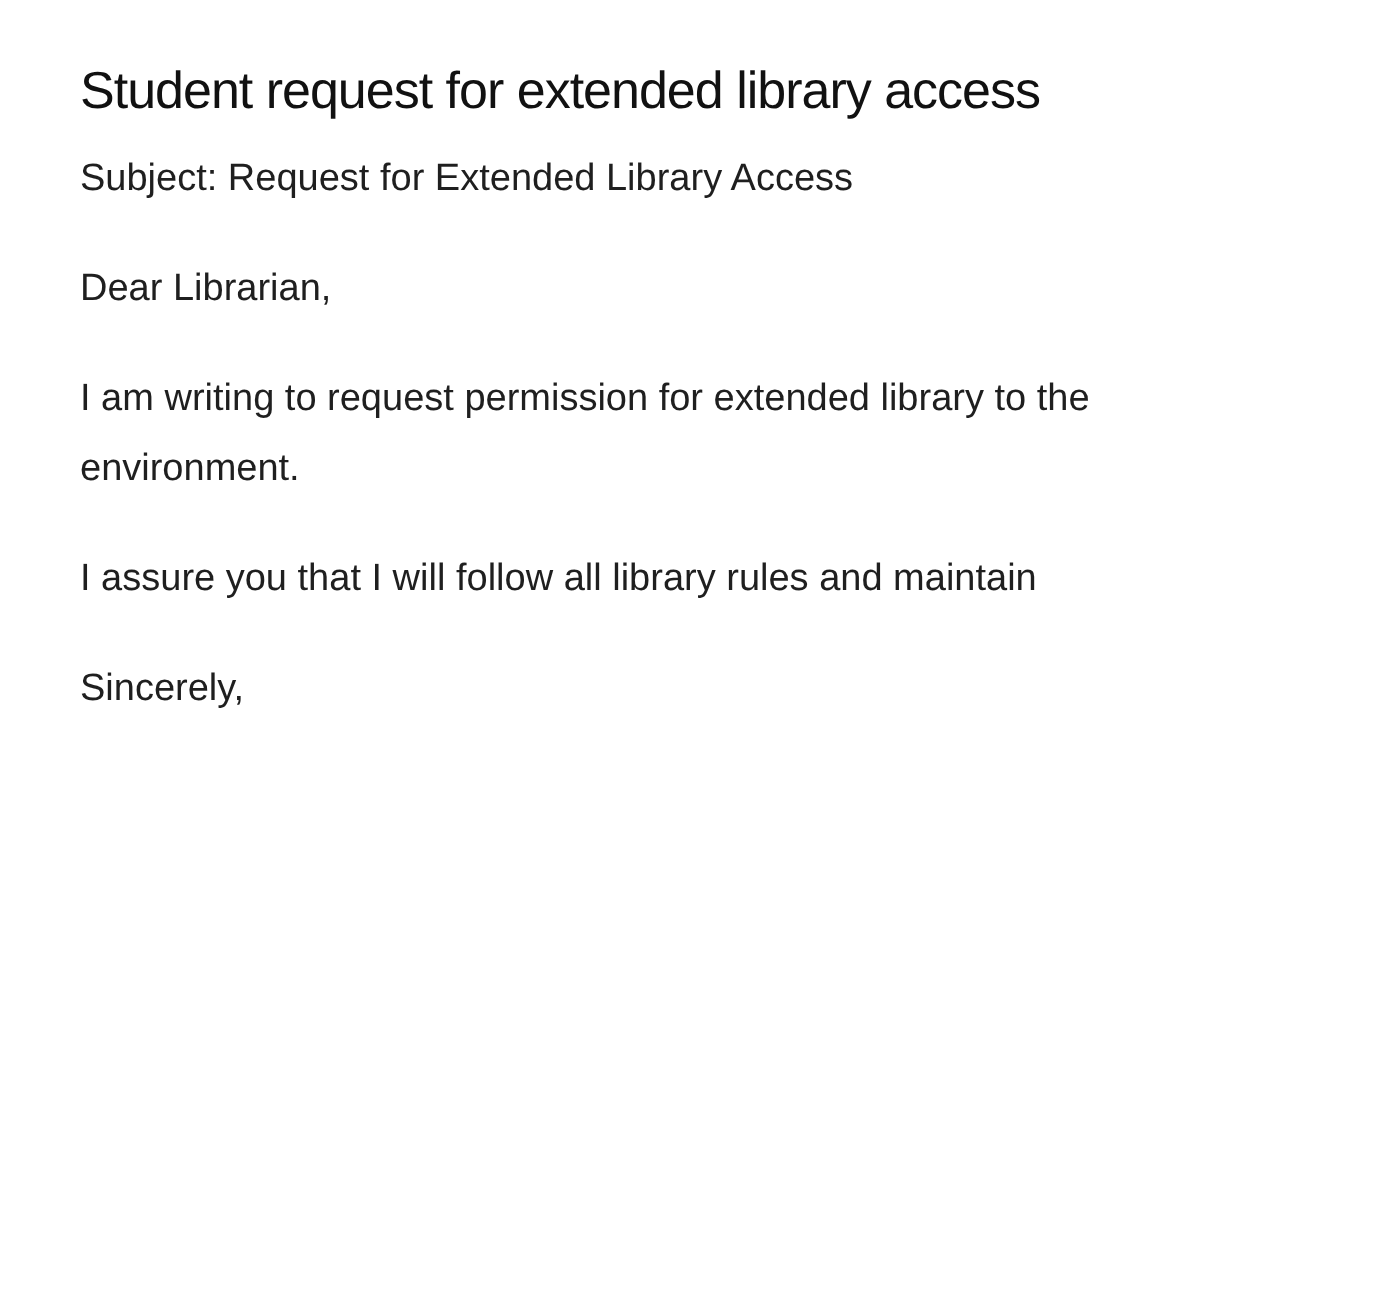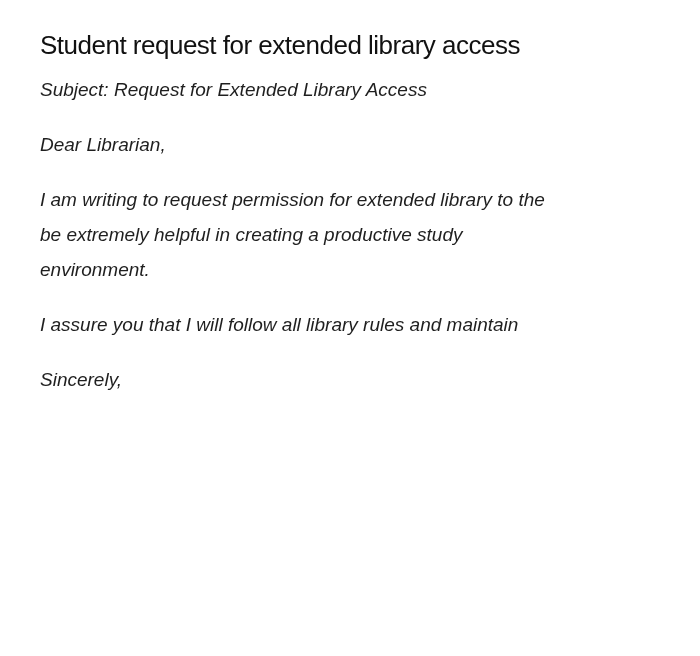--- a/index.html
+++ b/index.html
@@ -20,21 +20,20 @@
     font-size: 26px;
     font-weight: 400;
     line-height: 34px;
     letter-spacing: -0.5px;
     color: #111111;
     white-space: nowrap;
     margin: 0 0 10px 0;
   }
   .para {
     margin: 0 0 20px 0;
-    font-style: italic;
   }
   .line {
     font-size: 19px;
     font-weight: 400;
     line-height: 35px;
     color: #1f1f1f;
     white-space: nowrap;
   }
 </style>
 </head>
@@ -47,21 +46,20 @@
   <div class="para">
     <div class="line">Subject: Request for Extended Library Access</div>
   </div>
 
   <div class="para">
     <div class="line">Dear Librarian,</div>
   </div>
 
   <div class="para">
     <div class="line">I am writing to request permission for extended library to the</div>
-    <div class="line">be extremely helpful in creating a productive study</div>
     <div class="line">environment.</div>
   </div>
 
   <div class="para">
     <div class="line">I assure you that I will follow all library rules and maintain</div>
   </div>
 
   <div class="para">
     <div class="line">Sincerely,</div>
   </div>

